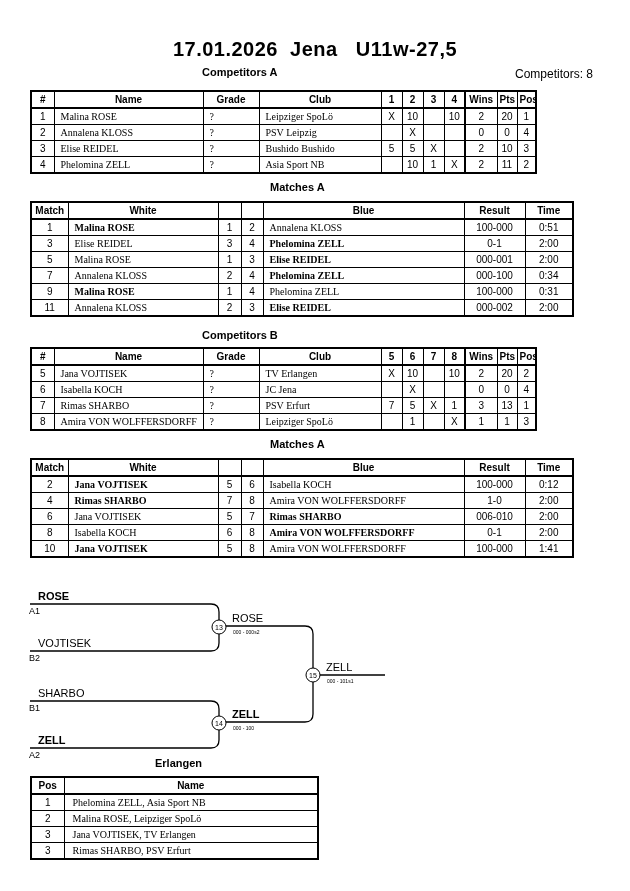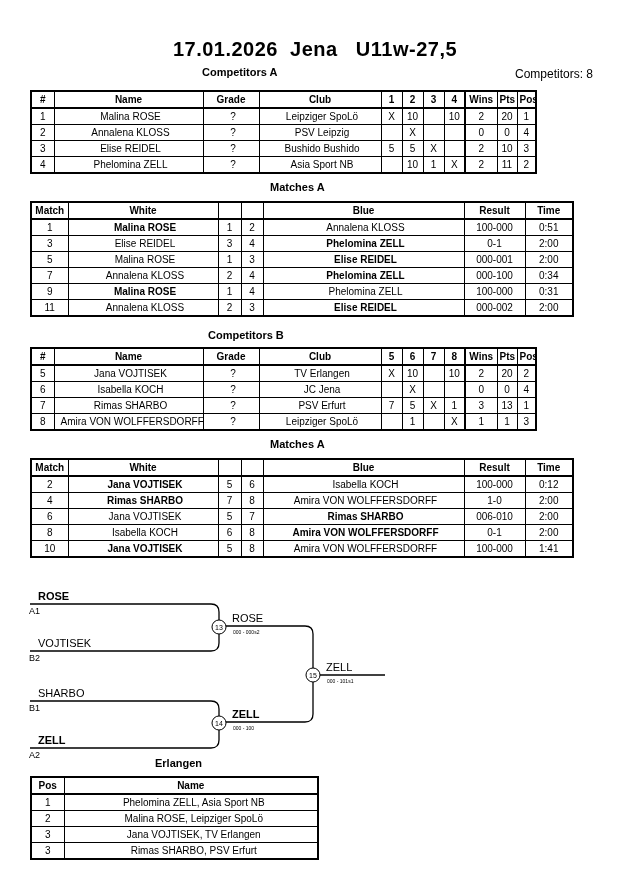--- a/index.html
+++ b/index.html
@@ -13,21 +13,21 @@
     font-size:20px;font-weight:bold;white-space:pre;letter-spacing:0.5px;
   }
   .sec-head{position:absolute;font-size:11px;font-weight:bold;white-space:pre;}
   .comp-count{position:absolute;top:67px;right:37px;font-size:12px;}
   table{border-collapse:collapse;table-layout:fixed;position:absolute;background:#fff;}
   table{border:2px solid #000;}
   td,th{border:1px solid #000;font-size:10px;height:15px;padding:0 2px;
         overflow:hidden;white-space:nowrap;font-weight:normal;}
   thead th{font-weight:bold;border-bottom:2px solid #000;text-align:center;}
   .c{text-align:center;}
-  .l{text-align:center;padding-left:6px;}
+  .l{text-align:left;padding-left:6px;font-family:Liberation Serif, serif;}
   .b{font-weight:bold;}
   .thickL{border-left:2px solid #000;}
   .comp-table{left:30px;width:503px;}
   .match-table{left:30px;width:542px;}
   .res-table{left:30px;top:776px;width:287px;}
   svg{position:absolute;left:25px;top:585px;}
   svg text{font-family:"Liberation Sans","DejaVu Sans",sans-serif;fill:#000;}
   .br-name{font-size:11px;}
   .br-seed{font-size:9px;}
   .br-num{font-size:7px;}
@@ -202,21 +202,21 @@
         <td class="l">Annalena KLOSS</td>
         <td class="c">2</td>
         <td class="c">3</td>
         <td class="l b">Elise REIDEL</td>
         <td class="c">000-002</td>
         <td class="c">2:00</td>
       </tr>
     </tbody>
   </table>
 
-  <div class="sec-head" style="top:329px;left:208px;">Competitors B</div>
+  <div class="sec-head" style="top:329px;left:202px;">Competitors B</div>
 
   <table class="comp-table" style="top:347px;">
     <colgroup>
         <col style="width:23px">
         <col style="width:149px">
         <col style="width:56px">
         <col style="width:122px">
         <col style="width:21px">
         <col style="width:21px">
         <col style="width:21px">

